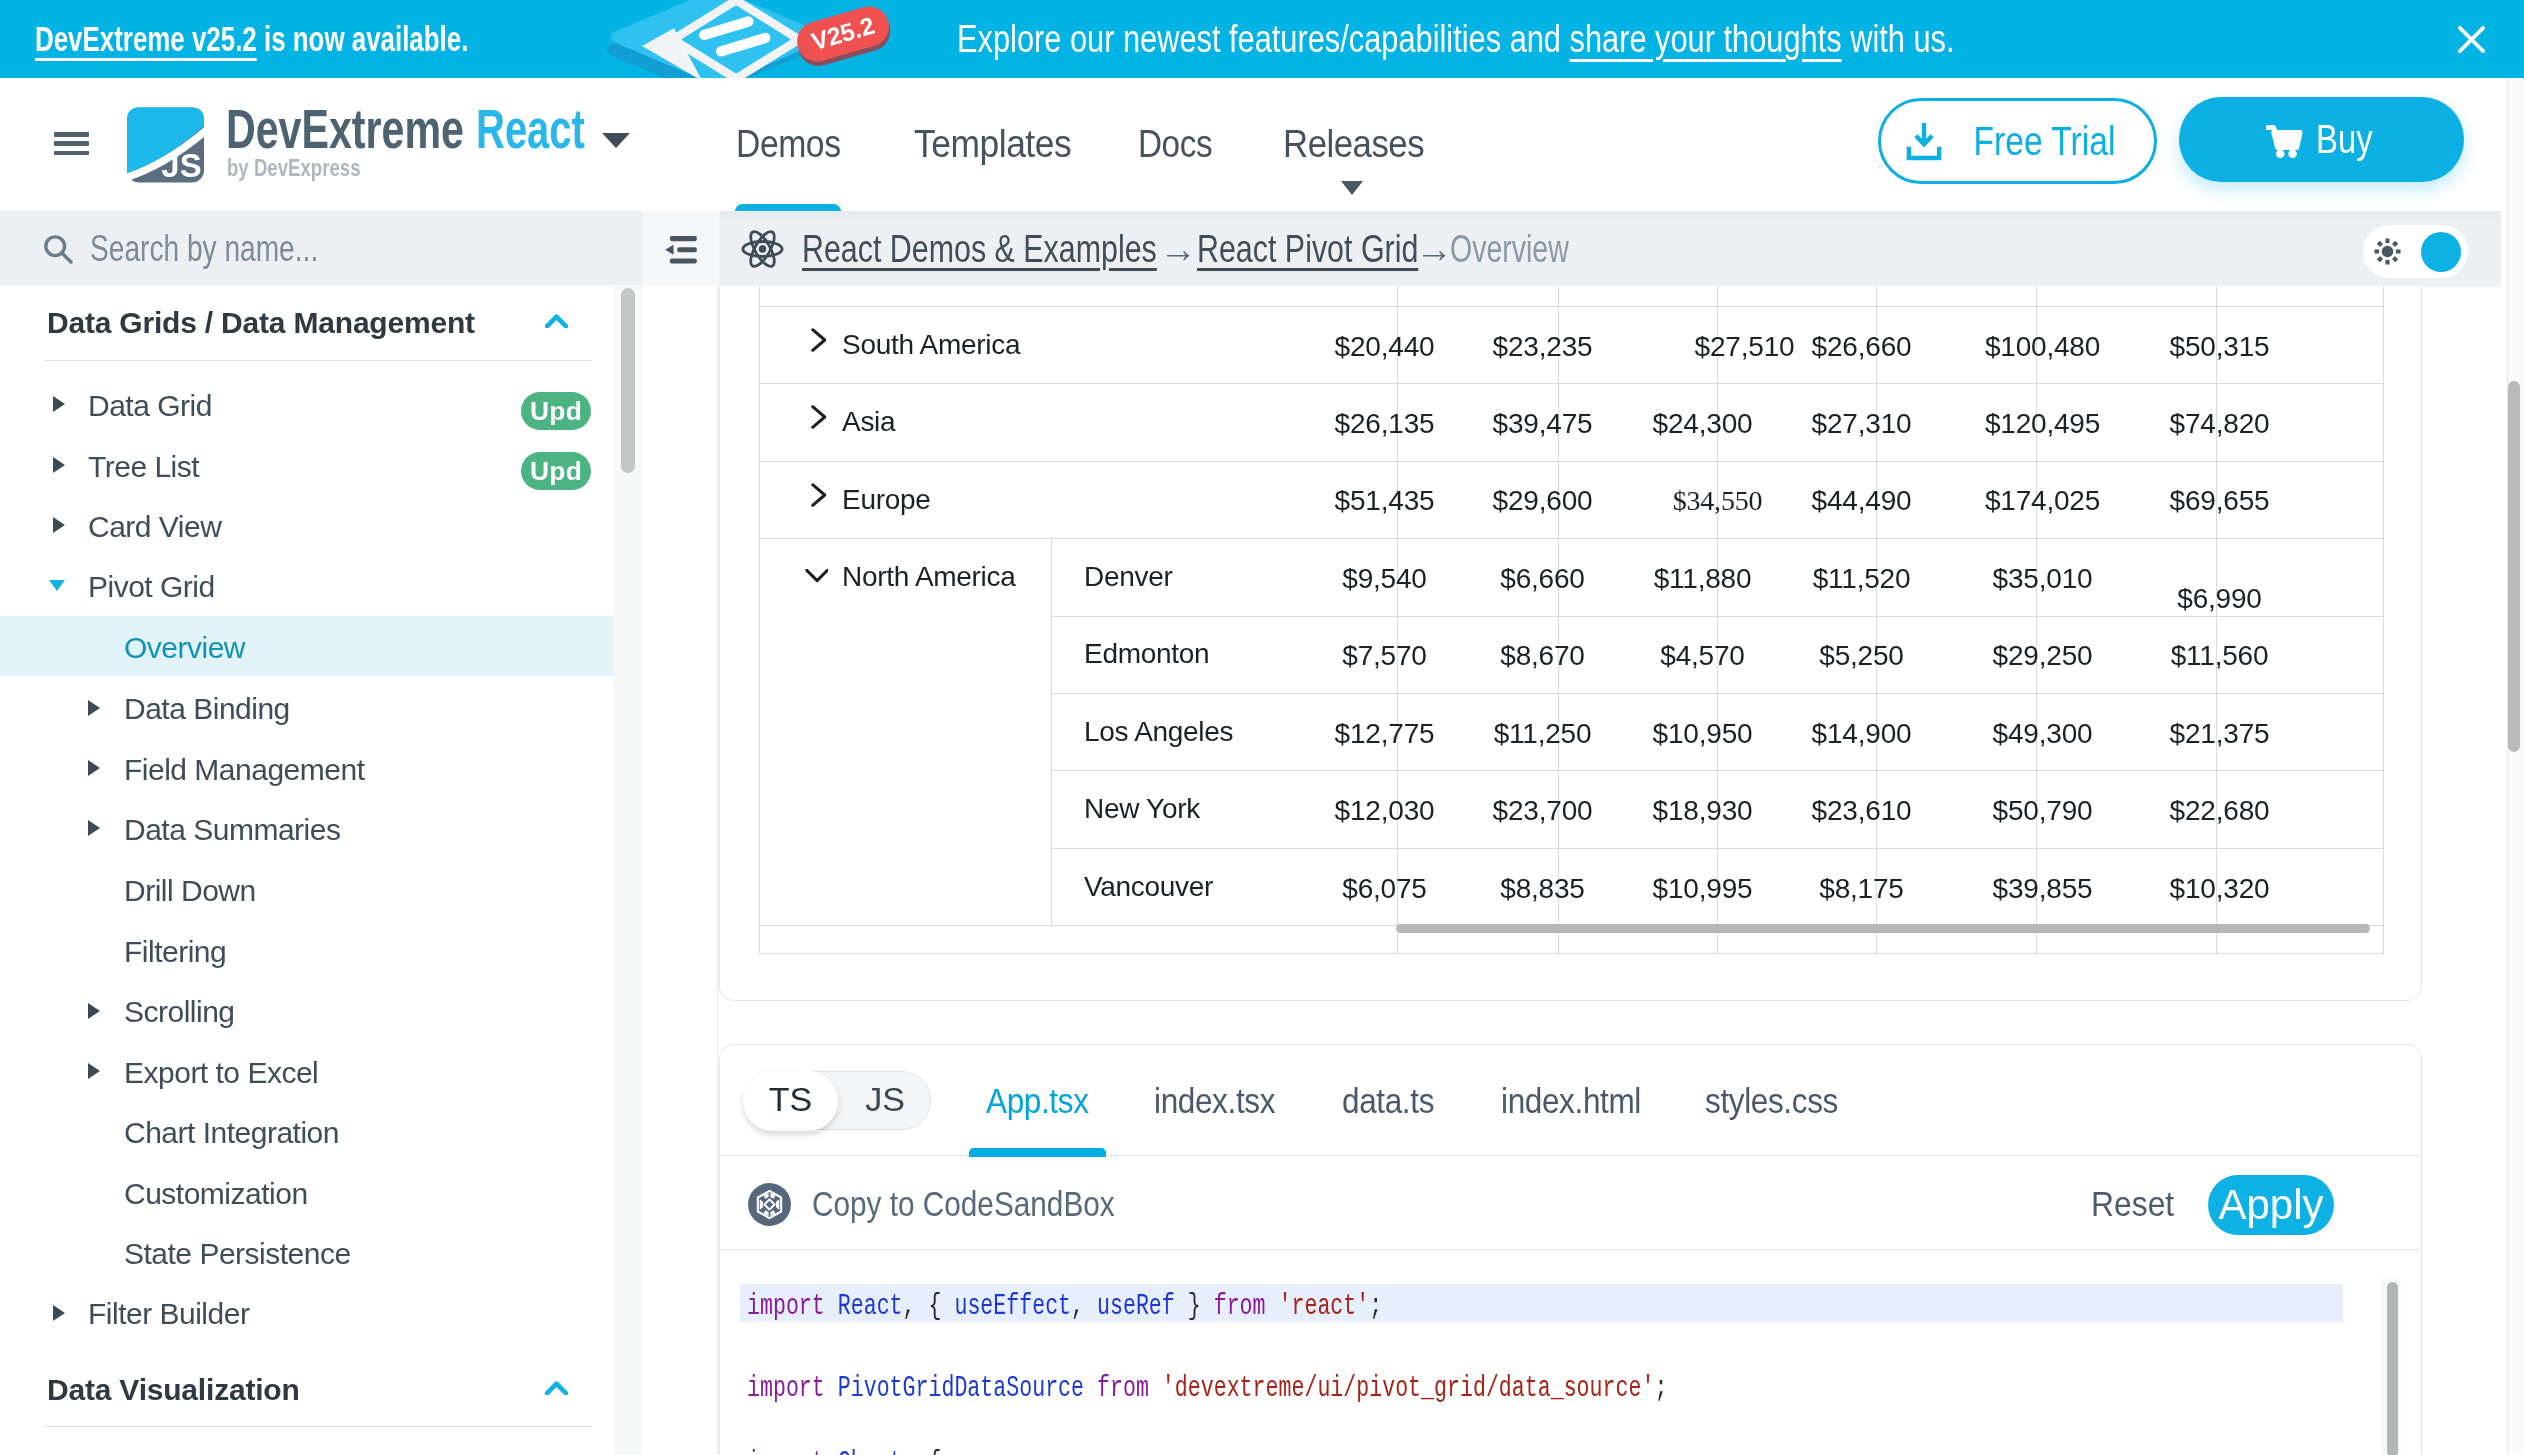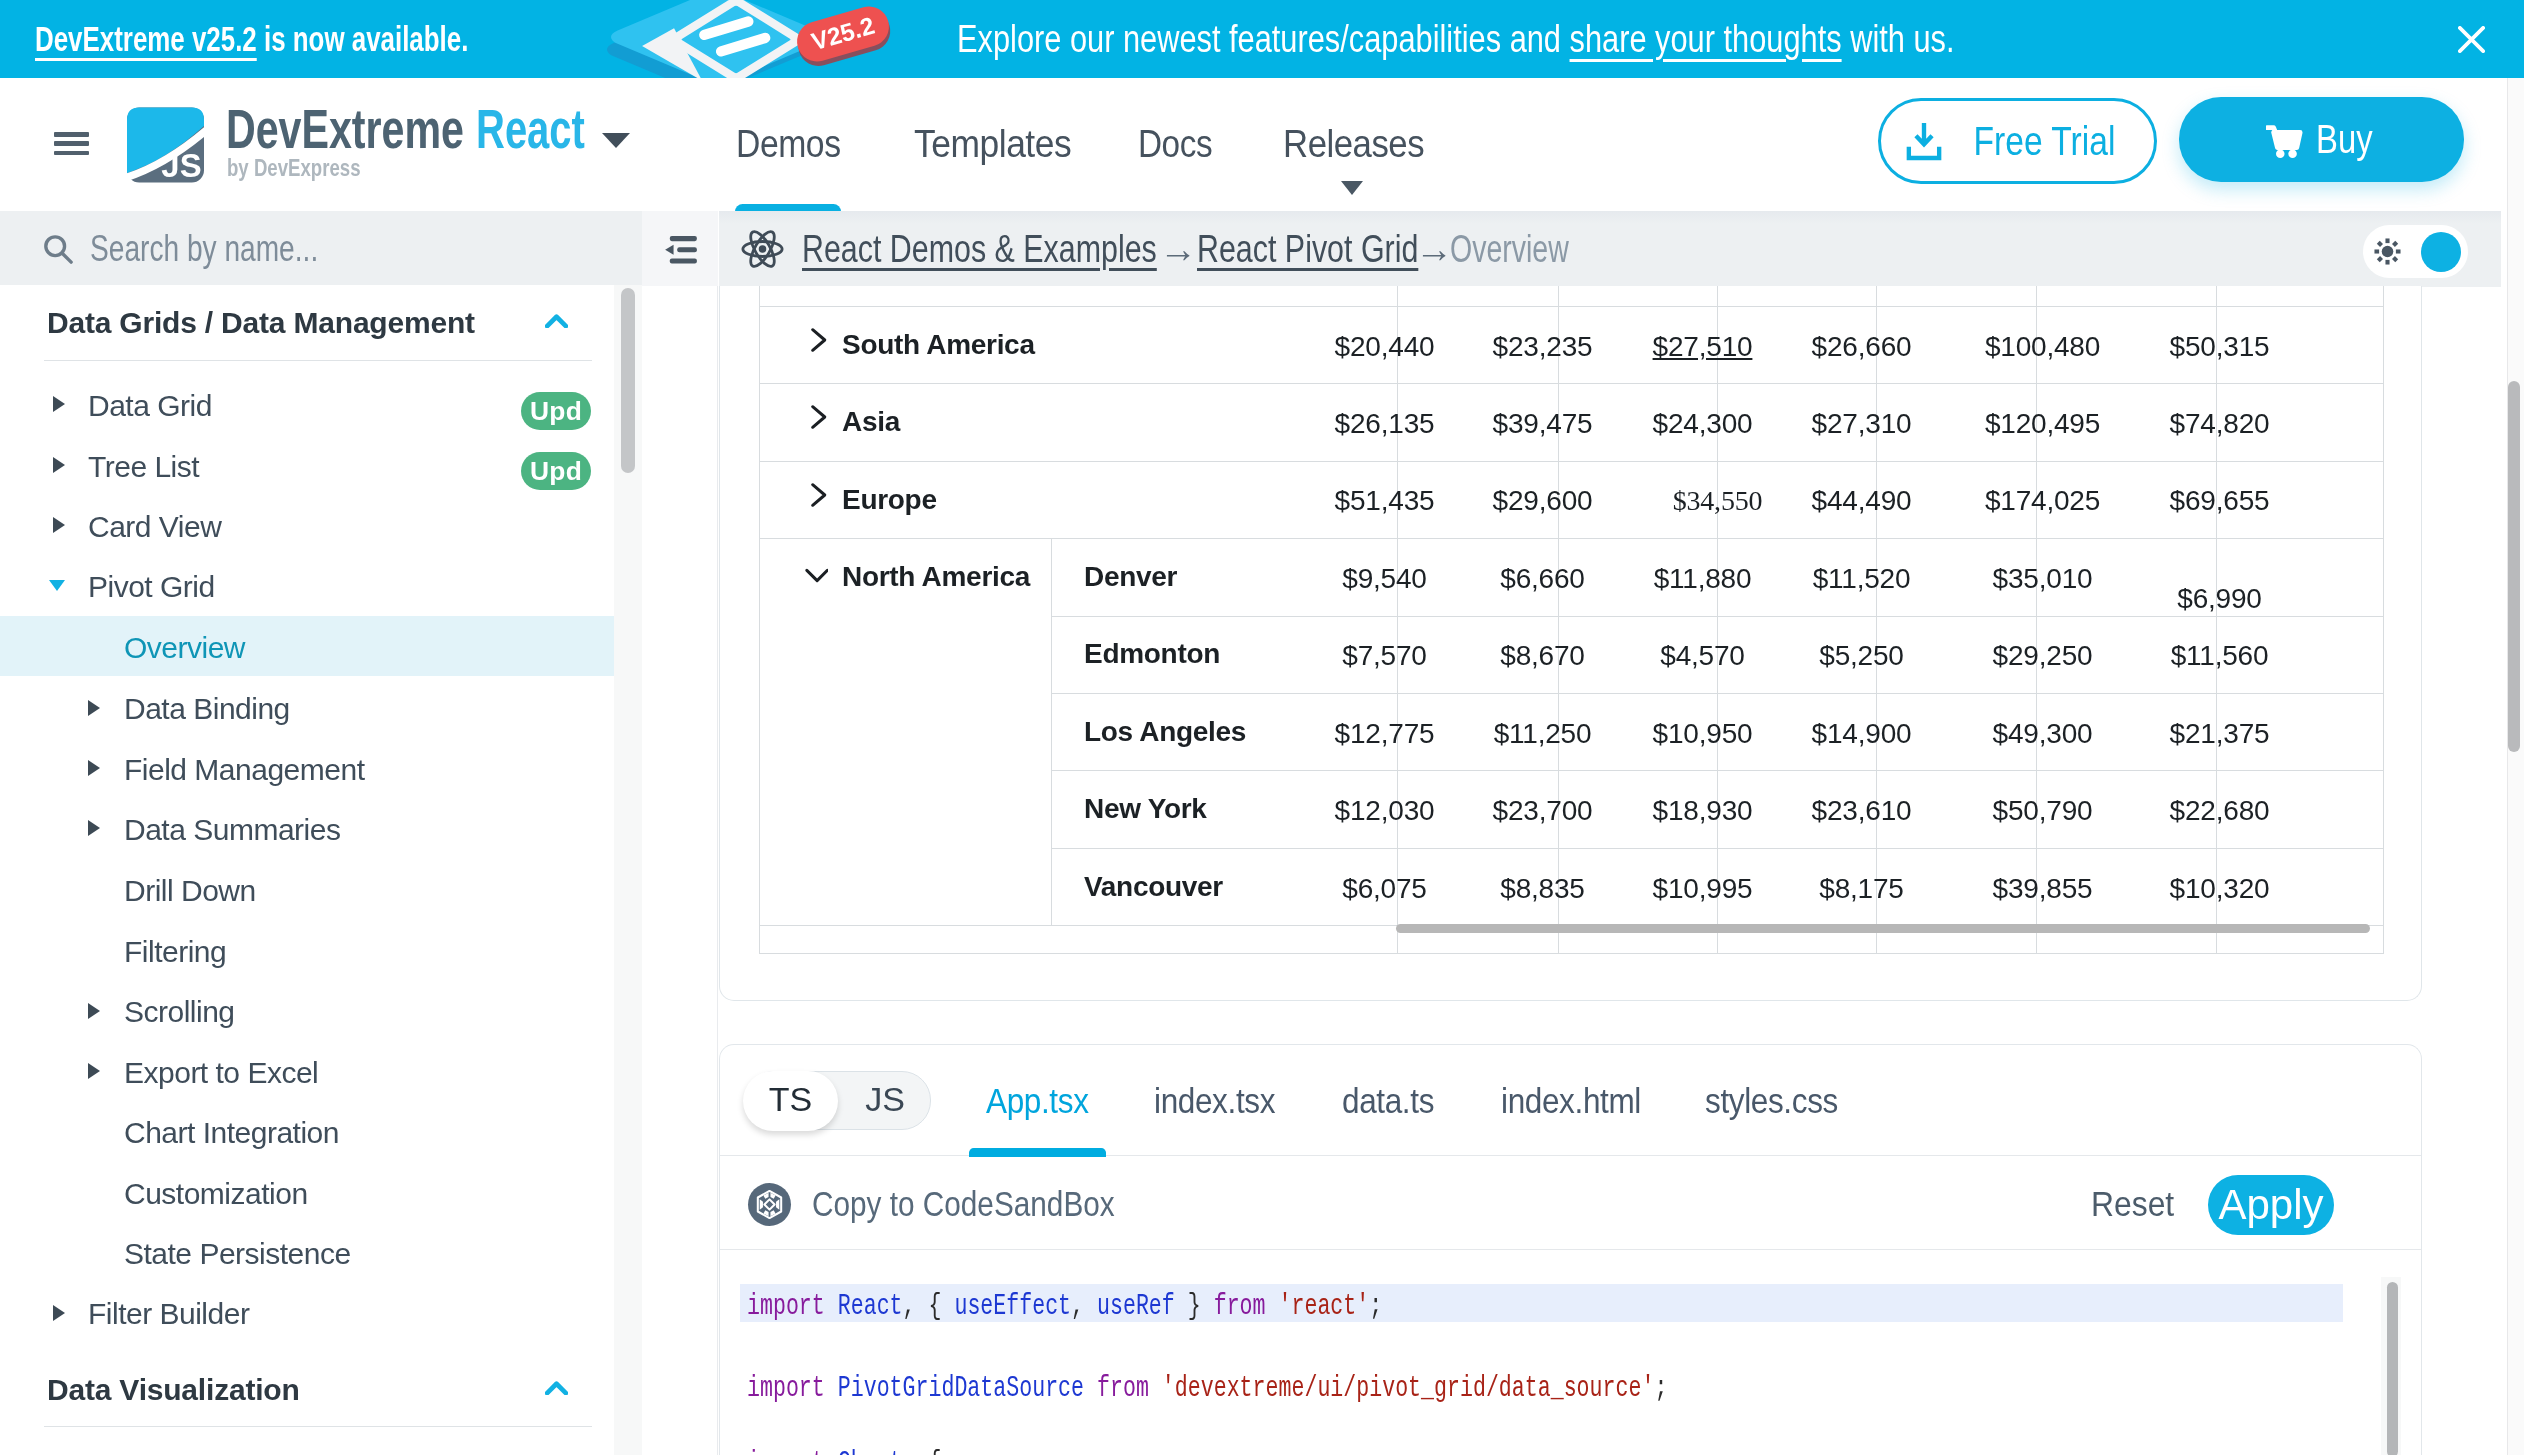--- a/index.html
+++ b/index.html
@@ -3,21 +3,21 @@
 <meta charset="utf-8">
 <style>
   * { margin:0; padding:0; box-sizing:border-box; }
   html,body { width:2525px; height:1456px; overflow:hidden; }
   body { font-family:"Liberation Sans", sans-serif; background:#fff; position:relative; }
   .abs { position:absolute; }
   svg { display:block; }
   .tri { width:0;height:0;border-left:12.3px solid #3d4a55;border-top:8px solid transparent;border-bottom:8px solid transparent; }
   .itm { line-height:43px; }
   .upd { width:70px;height:38px;background:#4cb482;border-radius:19px;color:#fff;font-size:26.4px;font-weight:700;display:flex;align-items:center;justify-content:center;letter-spacing:0.2px; }
-  .lbl { font-weight:700;letter-spacing:-0.3px;line-height:40px; }
+  .lbl { font-weight:400;letter-spacing:-0.3px;line-height:40px; }
   .val { position:absolute;width:283px;text-align:center;line-height:40px;letter-spacing:-0.2px; }
   .chev { width:24.5px; height:28px; }
   .tab { top:0;height:111px;display:flex;align-items:center;font-size:35px;color:#49586a;letter-spacing:-0.4px;transform:scaleX(0.9);transform-origin:0 50%;white-space:pre; }
   .bc { top:0;height:76px;display:flex;align-items:center;font-size:38px;color:#414e5a;transform-origin:0 50%;white-space:pre; }
   .nav { top:0;height:132px;display:flex;align-items:center;font-size:38px;color:#46525e;letter-spacing:-0.5px;transform-origin:0 50%;white-space:pre; }
   .code { font-family:"Liberation Mono", monospace; font-size:30px; line-height:38px; color:#2b2b2b; white-space:pre; transform:scaleX(0.72); transform-origin:0 50%; }
   .kw { color:#871b9c; } .id { color:#1d38d2; } .str { color:#a82317; }
 </style>
 </head><body>
 <svg width="0" height="0" style="position:absolute;">
@@ -243,21 +243,21 @@
         <use href="#chevd"></use>
       </svg>
     <div class="abs lbl" style="left:82px;top:271px;">North America</div>
     <div class="abs lbl" style="left:324px;top:271px;">Denver</div>
     <div class="abs lbl" style="left:324px;top:348px;">Edmonton</div>
     <div class="abs lbl" style="left:324px;top:426px;">Los Angeles</div>
     <div class="abs lbl" style="left:324px;top:503px;">New York</div>
     <div class="abs lbl" style="left:324px;top:581px;">Vancouver</div>
     <div class="val" style="left:483px;top:41px;">$20,440</div>
     <div class="val" style="left:641px;top:41px;">$23,235</div>
-    <div class="val" style="left:801px;top:41px;text-decoration:underline;">$27,510</div>
+    <div class="val" style="left:843px;top:41px;">$27,510</div>
     <div class="val" style="left:960px;top:41px;">$26,660</div>
     <div class="val" style="left:1141px;top:41px;">$100,480</div>
     <div class="val" style="left:1318px;top:41px;">$50,315</div>
     <div class="val" style="left:483px;top:118px;">$26,135</div>
     <div class="val" style="left:641px;top:118px;">$39,475</div>
     <div class="val" style="left:801px;top:118px;">$24,300</div>
     <div class="val" style="left:960px;top:118px;">$27,310</div>
     <div class="val" style="left:1141px;top:118px;">$120,495</div>
     <div class="val" style="left:1318px;top:118px;">$74,820</div>
     <div class="val" style="left:483px;top:195px;">$51,435</div>

